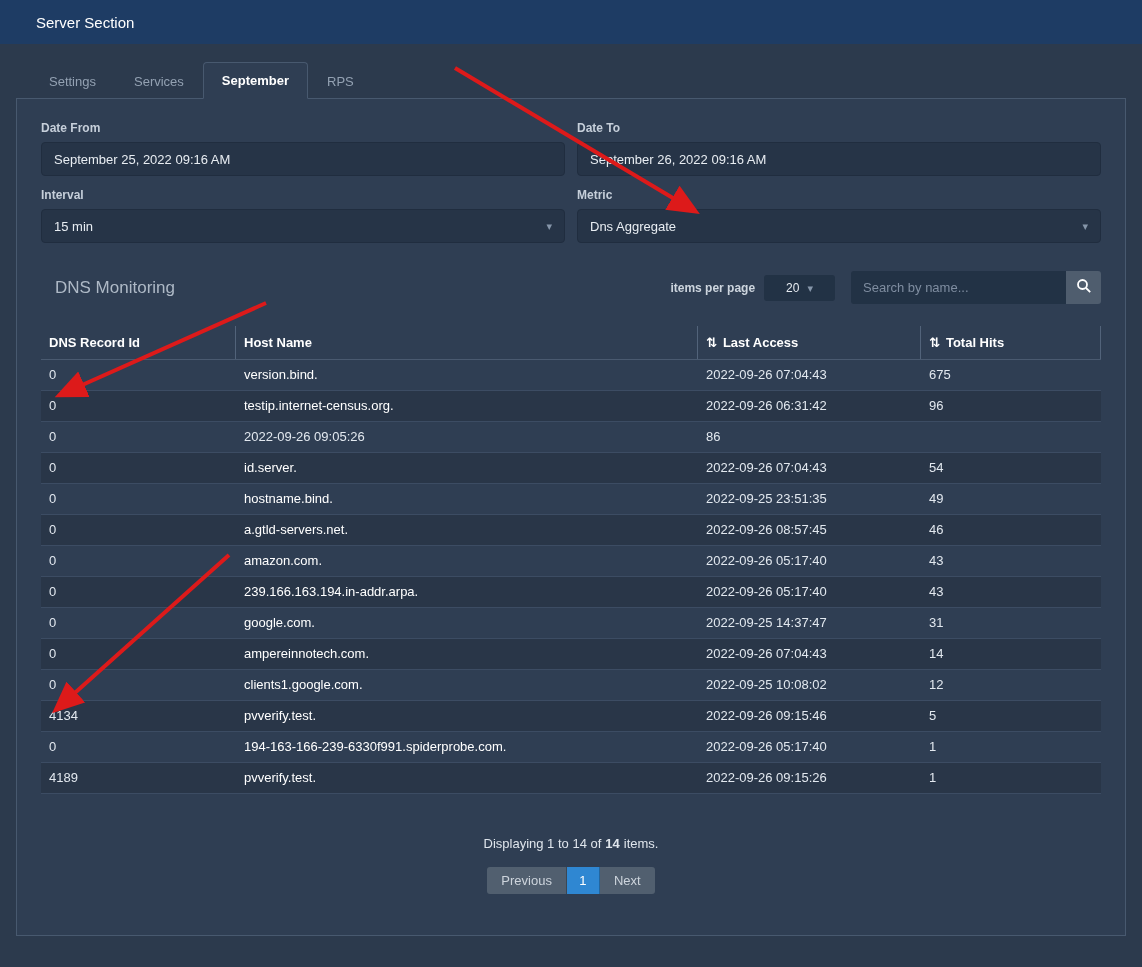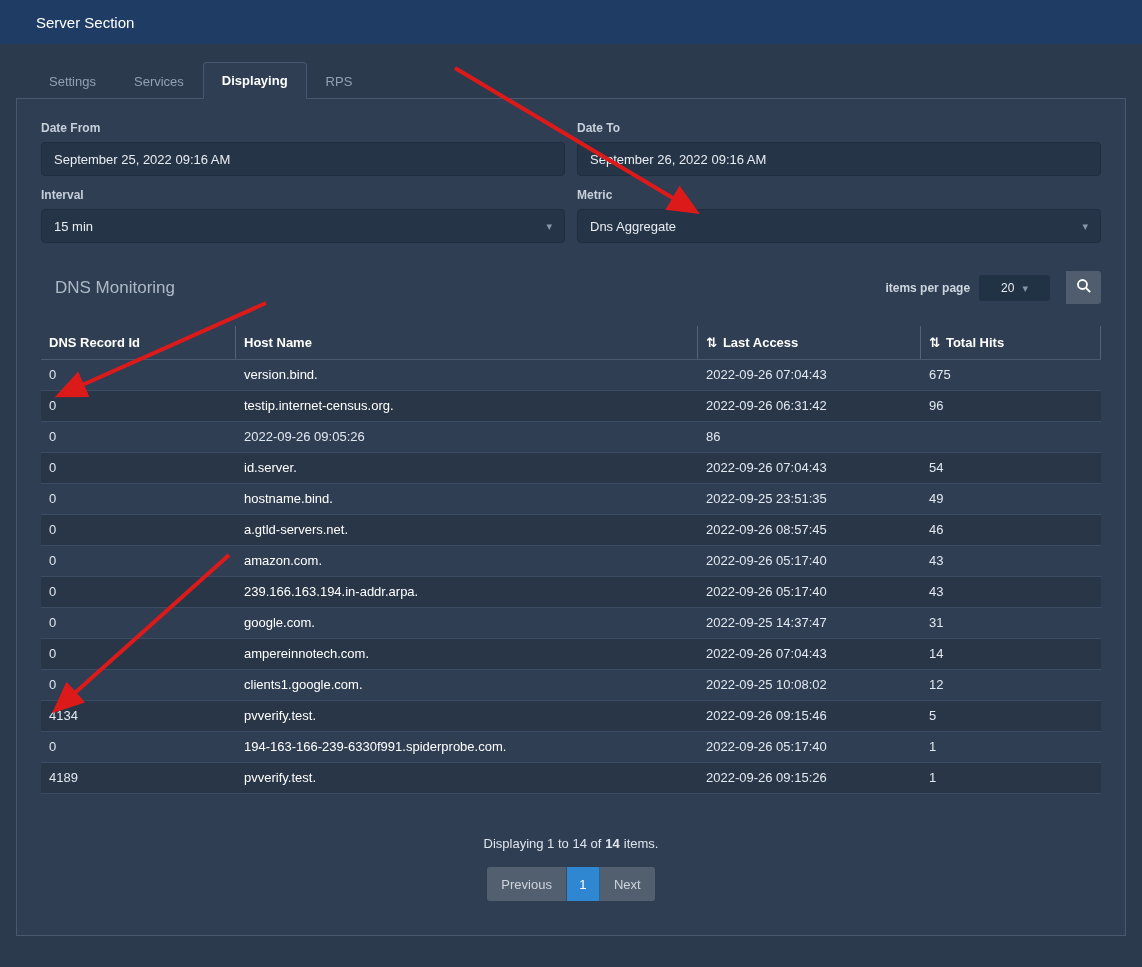--- a/index.html
+++ b/index.html
@@ -176,21 +176,21 @@
     gap: 4px;
     font-size: 13px;
     color: #dfe5ec;
   }
   .pagination {
     margin-top: 16px;
     display: flex;
     justify-content: center;
   }
   .pg-btn {
-    height: 34px;
+    height: 27px;
     border: none;
     background: #515f6f;
     color: #cdd4dc;
     font-size: 13px;
     padding: 0 14px;
     cursor: pointer;
     border-right: 1px solid rgba(0,0,0,0.25);
     font-family: "Liberation Sans", sans-serif;
     text-align: center;
   }
@@ -209,21 +209,21 @@
 </head>
 <body>
 
 <header class="topbar">
   <span>Server Section</span>
 </header>
 
 <nav class="tabs">
   <div class="tab">Settings</div>
   <div class="tab">Services</div>
-  <div class="tab active">Displaying</div>
+  <div class="tab active">September</div>
   <div class="tab">RPS</div>
 </nav>
 
 <main class="panel">
 
   <div class="filter-grid">
     <div class="field">
       <label>Date From</label>
       <input class="text-input" value="September 25, 2022 09:16 AM" style="">
     </div>
@@ -249,20 +249,21 @@
 
   <div class="section-head">
     <h2 class="section-title">DNS Monitoring</h2>
     <div class="controls">
       <span class="ipp-label">items per page</span>
       <div class="per-page">
         <span>20</span>
         <span class="caret">▾</span>
       </div>
       <div class="searchbox">
+        <input placeholder="Search by name..." style="">
         <button class="search-btn">
           <span>
             <svg width="16" height="16" viewBox="0 0 16 16">
               <circle cx="6.5" cy="6.5" r="4.5" fill="none" stroke="#ffffff" stroke-width="1.8"></circle>
               <line x1="10" y1="10" x2="14.2" y2="14.2" stroke="#ffffff" stroke-width="1.8"></line>
             </svg>
           </span>
         </button>
       </div>
     </div>

